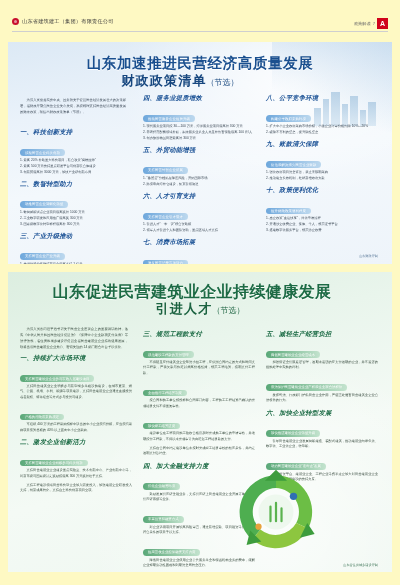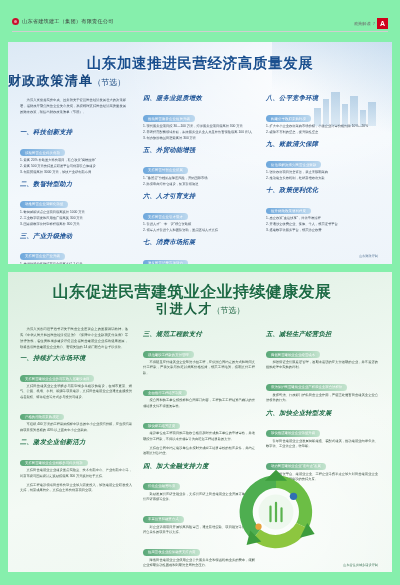--- a/index.html
+++ b/index.html
@@ -1,21 +1,21 @@
 <!DOCTYPE html>
 <html><head>
 <meta charset="utf-8">
 <style>
   html,body{margin:0;padding:0;}
   body{
     width:400px;height:585px;background:#ffffff;
     font-family:"Liberation Sans","DejaVu Sans",sans-serif;
     overflow:hidden;position:relative;
   }
-  .page{width:400px;height:585px;position:relative;background:#86efac;}
+  .page{width:400px;height:585px;position:relative;background:#fef9c3;}
 
   
   .masthead{
     position:absolute;left:0;top:18px;width:400px;height:18px;
   }
   .mast-inner{
     position:absolute;left:12px;top:0;display:flex;align-items:center;gap:3px;
   }
   .mast-seal{
     width:7px;height:7px;border-radius:50%;background:#c8102e;
@@ -65,21 +65,21 @@
   .sk6{left:46px;width:6px;height:16px;}
   .sk7{left:54px;width:8px;height:24px;}
 
   .p1-title1{
     position:absolute;top:12px;left:0;width:384px;text-align:center;
     font-size:14.5px;font-weight:bold;color:#1a4f8f;letter-spacing:.6px;
     font-family:"DejaVu Sans",sans-serif;
     text-shadow:0 1px 0 rgba(255,255,255,.8);
   }
   .p1-title2{
-    position:absolute;top:30px;left:0;width:344px;
+    position:absolute;top:30px;left:0;width:344px;text-align:center;
     font-size:13px;font-weight:bold;color:#17477f;letter-spacing:1.2px;
     font-family:"DejaVu Serif",serif;
   }
   .p1-title2 .sub{font-size:8px;font-weight:normal;letter-spacing:0;}
 
   .p1-intro{
     position:absolute;left:12px;top:56px;width:106px;
     font-size:3.3px;line-height:1.75;color:#3d4a58;text-align:justify;
     text-indent:6.6px;
   }

